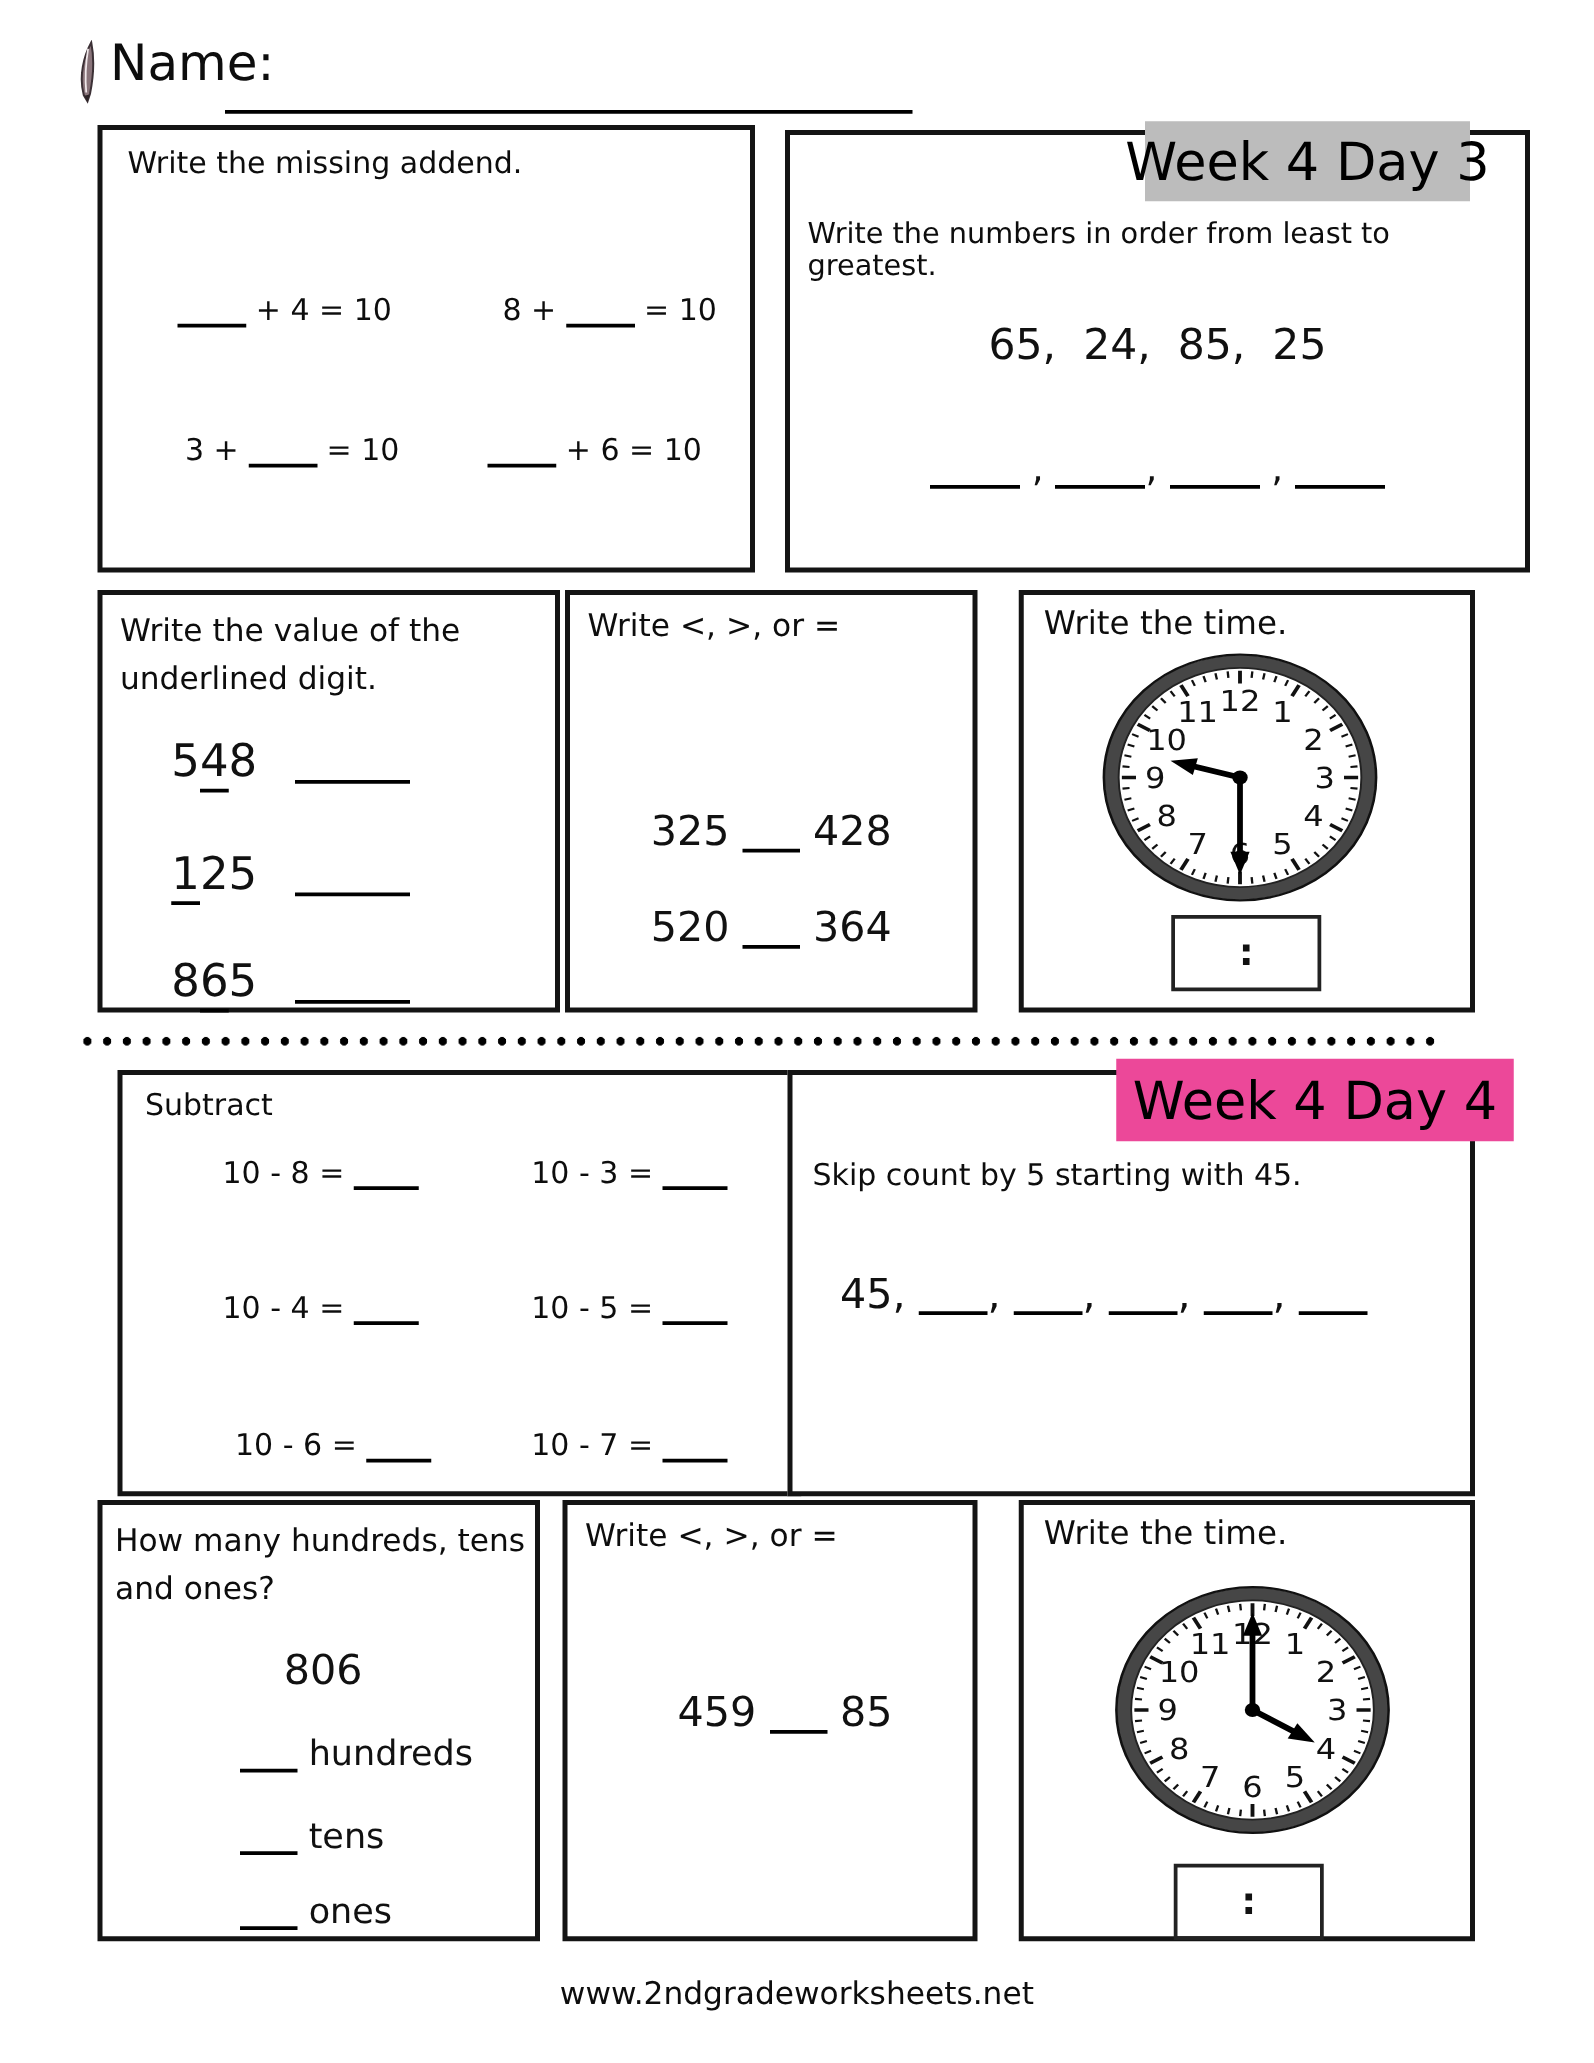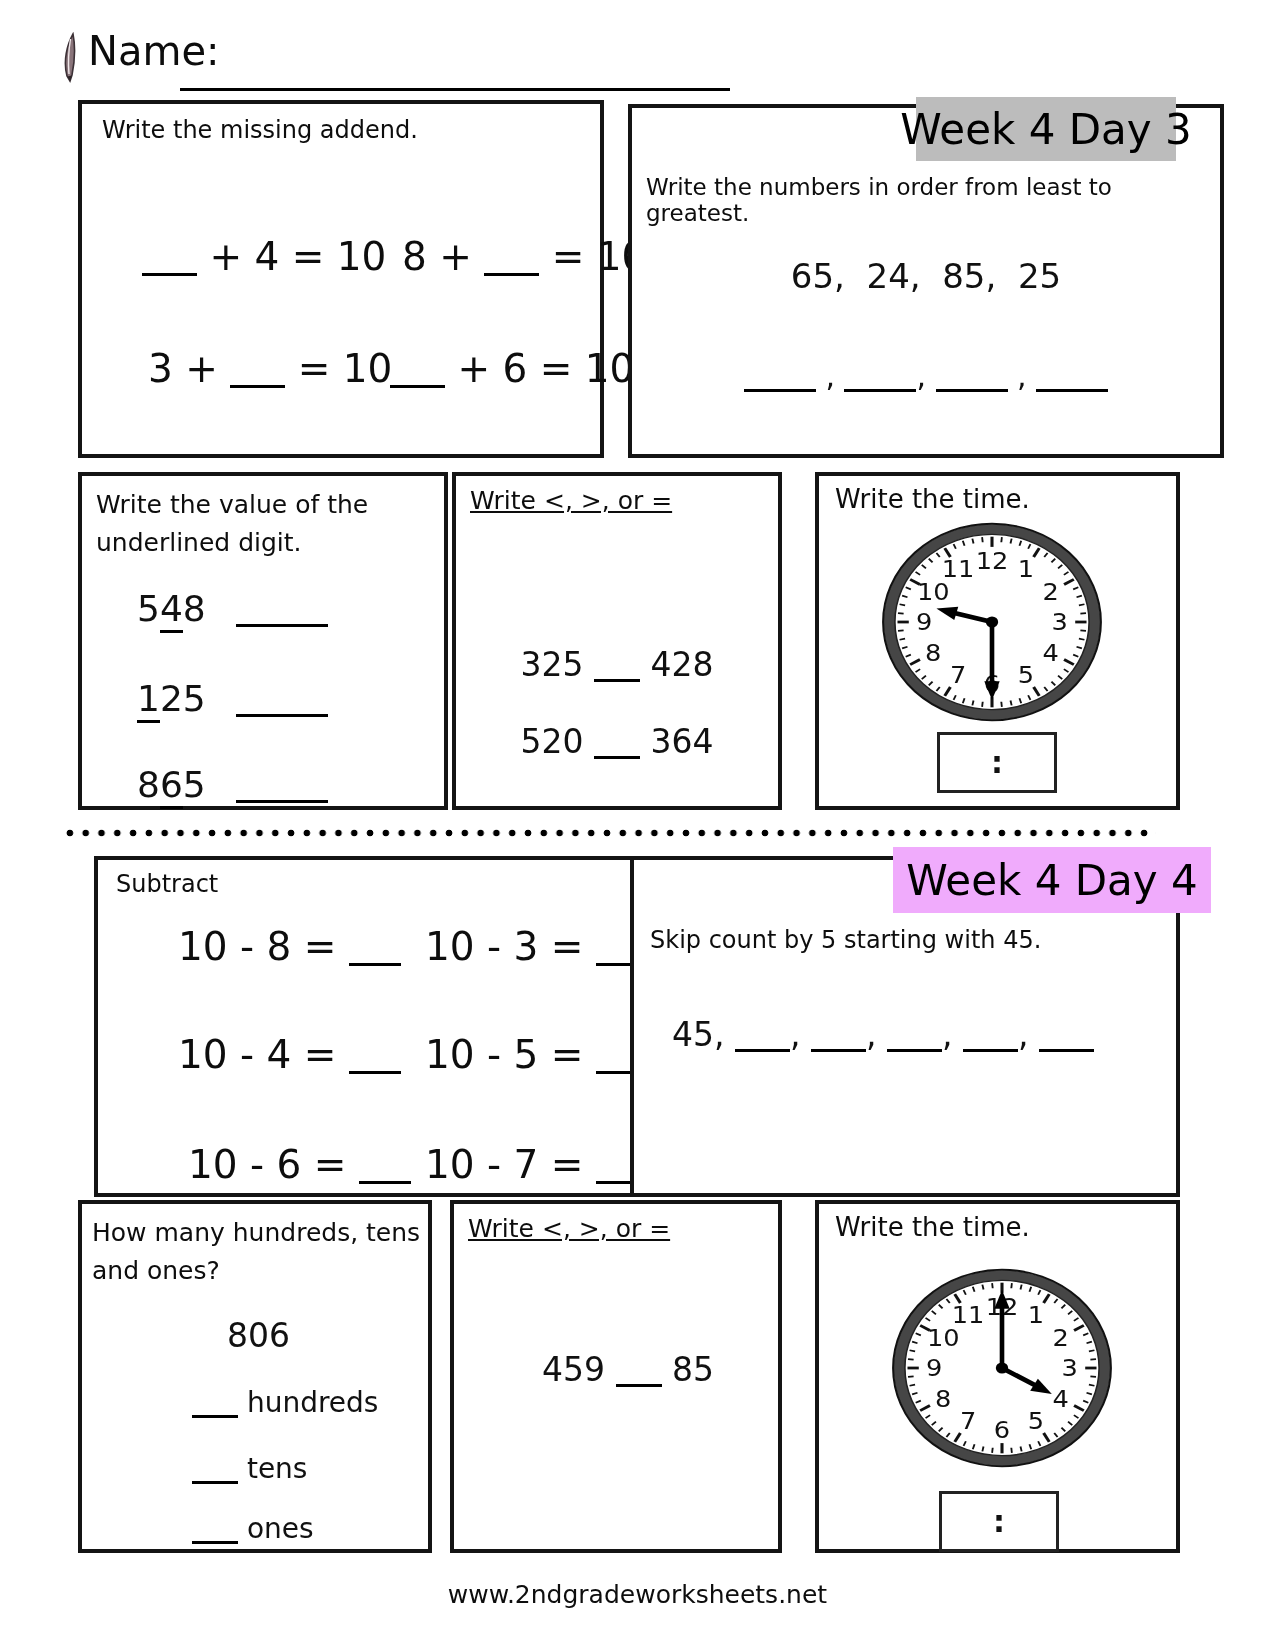--- a/index.html
+++ b/index.html
@@ -8,41 +8,41 @@
     font-family:"DejaVu Sans",sans-serif;color:#111;overflow:hidden;
   }
   
   .name-row{position:absolute;left:58px;top:28px;width:700px;height:60px;}
   .pen{position:absolute;left:0;top:4px;}
   .name-label{position:absolute;left:30px;top:0;font-size:40px;color:#0d0d0d;}
   .name-line{position:absolute;left:122px;top:60px;width:550px;border-top:3px solid #000;}
   
   .box{position:absolute;border:4px solid #141414;background:#fff;box-sizing:border-box;}
   .instr{position:absolute;font-size:24px;color:#0d0d0d;}
-  .prob{position:absolute;font-size:39px;white-space:nowrap;color:#0d0d0d;}
+  .prob{position:absolute;font-size:24px;white-space:nowrap;color:#0d0d0d;}
   .blank{display:inline-block;border-bottom:3px solid #000;height:1em;vertical-align:-6px;}
   
   .box-a{left:78px;top:100px;width:526px;height:358px;}
   .box-a .blank{width:55px;}
   
   .box-b{left:628px;top:104px;width:596px;height:354px;}
   .box-b .instr{left:14px;top:66px;font-size:23px;}
   .box-b .numbers{position:absolute;left:0;top:148px;width:100%;text-align:center;font-size:34px;white-space:pre;}
   .box-b .answer-line{position:absolute;left:0;top:250px;width:100%;text-align:center;font-size:30px;}
   .box-b .blank{width:72px;}
   
   .box-c{left:78px;top:472px;width:370px;height:338px;}
   .box-c .instr{left:14px;top:10px;width:330px;font-size:25px;line-height:1.5;}
   .item-num{position:absolute;left:55px;font-size:36px;white-space:nowrap;}
   .item-num .blank{width:92px;margin-left:30px;}
   .u-digit{border-bottom:3px solid #000;padding-bottom:1px;}
   
   .box-d{left:452px;top:472px;width:330px;height:338px;}
   .box-i{left:450px;top:1200px;width:332px;height:353px;}
-  .box-d .instr,.box-i .instr{left:14px;top:10px;font-size:25px;text-decoration:underline;}
+  .box-d .instr,.box-i .instr{left:14px;top:10px;font-size:25px;}
   .cmp{position:absolute;left:0;width:100%;text-align:center;font-size:33px;white-space:nowrap;}
   .box-d .blank,.box-i .blank{width:46px;}
   
   .box-e{left:815px;top:472px;width:365px;height:338px;}
   .box-j{left:815px;top:1200px;width:365px;height:353px;}
   .box-e .instr,.box-j .instr{left:16px;top:8px;font-size:26px;}
   .clock-wrap{position:absolute;width:226px;height:204px;}
   .box-e .clock-wrap{left:60px;top:44px;}
   .box-j .clock-wrap{left:70px;top:62px;}
   .clock-svg{width:226px;height:204px;display:block;}
@@ -229,21 +229,21 @@
     <span class="prob" style="left:80px;top:172px;">10 - 4 = <span class="blank"></span></span>
     <span class="prob" style="left:327px;top:172px;">10 - 5 = <span class="blank"></span></span>
     <span class="prob" style="left:90px;top:282px;">10 - 6 = <span class="blank"></span></span>
     <span class="prob" style="left:327px;top:282px;">10 - 7 = <span class="blank"></span></span>
   </div>
 
   <div class="box box-g">
     <span class="instr">Skip count by 5 starting with 45.</span>
     <div class="seq">45, <span class="blank"></span>, <span class="blank"></span>, <span class="blank"></span>, <span class="blank"></span>, <span class="blank"></span></div>
   </div>
-  <div class="banner banner-day4" style="background: #f0abfc;">Week 4 Day 4</div>
+  <div class="banner banner-day4" style="background: #ec4899;">Week 4 Day 4</div>
 
   <div class="box box-h">
     <span class="instr">How many hundreds, tens and ones?</span>
     <span class="pv-num">806</span>
     <span class="pv-row" style="top:182px;"><span class="blank"></span> hundreds</span>
     <span class="pv-row" style="top:248px;"><span class="blank"></span> tens</span>
     <span class="pv-row" style="top:308px;"><span class="blank"></span> ones</span>
   </div>
 
   <div class="box box-i">

